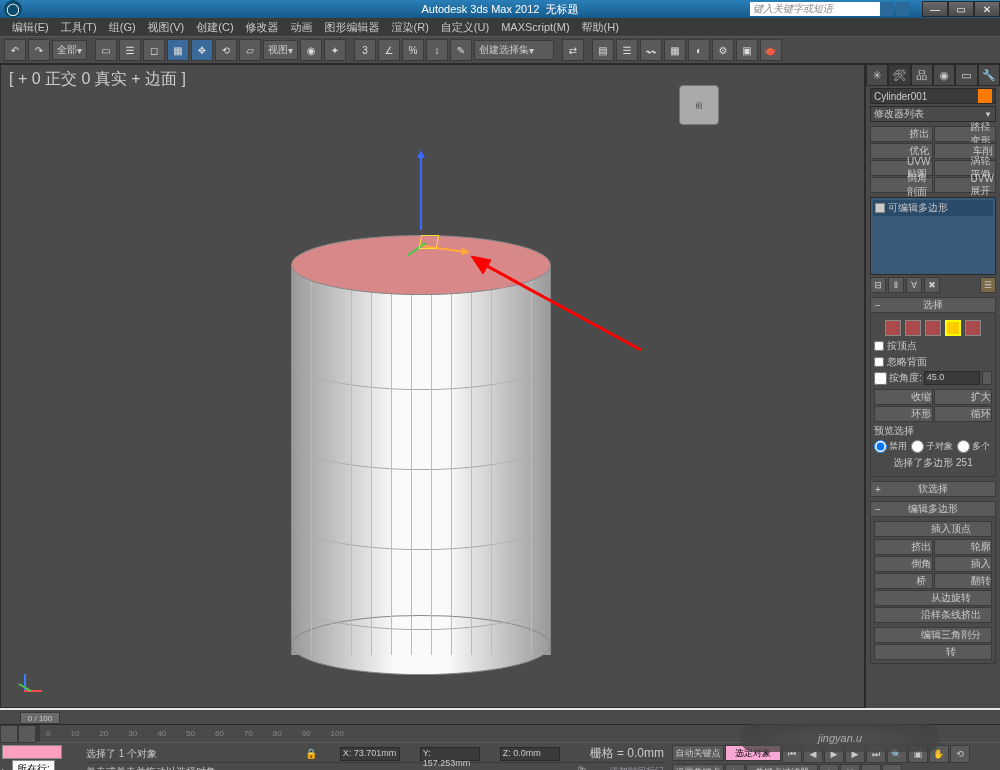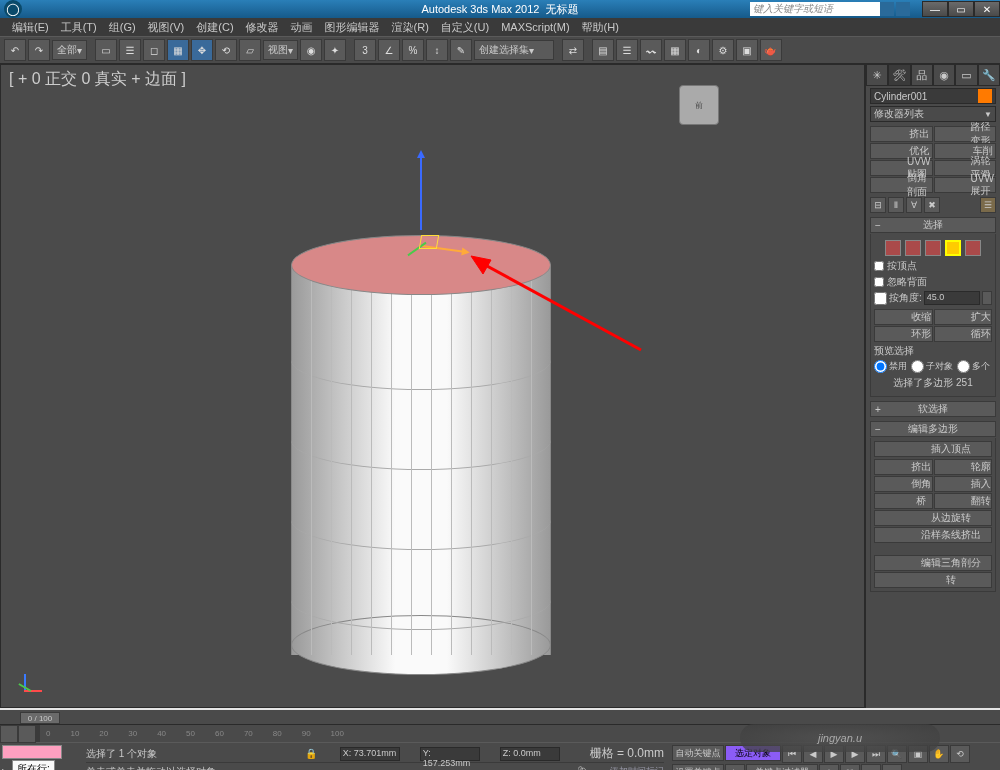--- a/index.html
+++ b/index.html
@@ -104,21 +104,21 @@
 .sb-mid .line { height: 18px; display: flex; align-items: center; gap: 20px; border-bottom: 1px solid #3a3a3a; }
 .sb-mid .lock { width: 14px; height: 14px; display:flex;align-items:center;justify-content:center; }
 .sb-mid .coord { display: flex; align-items: center; gap: 1px; }
 .sb-mid .coord-lbl { font-size: 9px; }
 .sb-mid .coord-val { width: 60px; height: 14px; background: #3a3a3a; border: 1px solid #2a2a2a; font-size: 9px; padding: 0 2px; }
 .sb-mid .grid { margin-left: 10px; font-size: 12px; }
 .sb-mid .addtime { font-size: 9px; color: #9a9aaa; }
 .sb-right { width: 330px; padding: 2px; display: flex; gap: 1px; flex-wrap: wrap; align-content: flex-start; }
 .sb-right .pb { width: 20px; height: 18px; background: #5a5a5a; border: 1px solid #3a3a3a; font-size: 9px; display:flex;align-items:center;justify-content:center; }
 .sb-right .autokey { width: 52px; height: 16px; background: #5a5a5a; border: 1px solid #3a3a3a; font-size: 9px; display:flex;align-items:center;justify-content:center; }
-.sb-right .seldrop { width: 56px; height: 16px; background: #8b5cf6; border: 1px solid #3a3a3a; font-size: 9px; color: #000; display:flex;align-items:center;justify-content:center; }
+.sb-right .seldrop { width: 56px; height: 16px; background: #f9a8d4; border: 1px solid #3a3a3a; font-size: 9px; color: #000; display:flex;align-items:center;justify-content:center; }
 .watermark { position: absolute; right: 60px; bottom: 18px; width: 200px; height: 28px; background: radial-gradient(rgba(80,80,80,0.9), rgba(60,60,60,0.7)); border-radius: 14px; color: #aaa; font-size: 11px; font-style: italic; display: flex; align-items: center; justify-content: center; pointer-events: none; }
 </style>
 </head>
 <body>
 
 <div class="titlebar">
   <div class="app-logo">◯</div>
   <div class="title-text">
     <span>Autodesk 3ds Max  2012</span>&nbsp;&nbsp;<span>无标题</span>
   </div>
@@ -243,20 +243,26 @@
     <div class="cp-btns">
       <div class="cp-btn">挤出</div>
       <div class="cp-btn">路径变形</div>
       <div class="cp-btn">优化</div>
       <div class="cp-btn">车削</div>
       <div class="cp-btn">UVW 贴图</div>
       <div class="cp-btn">涡轮平滑</div>
       <div class="cp-btn">倒角剖面</div>
       <div class="cp-btn">UVW 展开</div>
     </div>
+    <div class="cp-stack">
+      <div class="cp-stack-item">
+        <span class="sb"></span>
+        <span>可编辑多边形</span>
+      </div>
+    </div>
     <div class="cp-stacktb">
       <span>⊟</span>
       <span>Ⅱ</span>
       <span>∀</span>
       <span>✖</span>
       <span class="last">☰</span>
     </div>
 
     <div class="cp-rollout-head">选择</div>
     <div class="cp-rollout-body">
@@ -312,21 +318,21 @@
       <div class="cp-btns" style="padding:0">
         <div class="cp-btn">挤出</div>
         <div class="cp-btn">轮廓</div>
         <div class="cp-btn">倒角</div>
         <div class="cp-btn">插入</div>
         <div class="cp-btn">桥</div>
         <div class="cp-btn">翻转</div>
       </div>
       <div class="cp-btn" style="width:100%;margin-top:1px">从边旋转</div>
       <div class="cp-btn" style="width:100%;margin-top:1px">沿样条线挤出</div>
-      <div class="cp-btn" style="width:100%;margin-top:12px">编辑三角剖分</div>
+      <div class="cp-btn" style="width:100%;margin-top:4px">编辑三角剖分</div>
       <div class="cp-btn" style="width:100%;margin-top:1px">转</div>
     </div>
   </div>
 </div>
 
 <div class="timeline">
   <div class="slider">0 / 100</div>
 </div>
 <div class="trackbar">
   <div class="tb-left">

